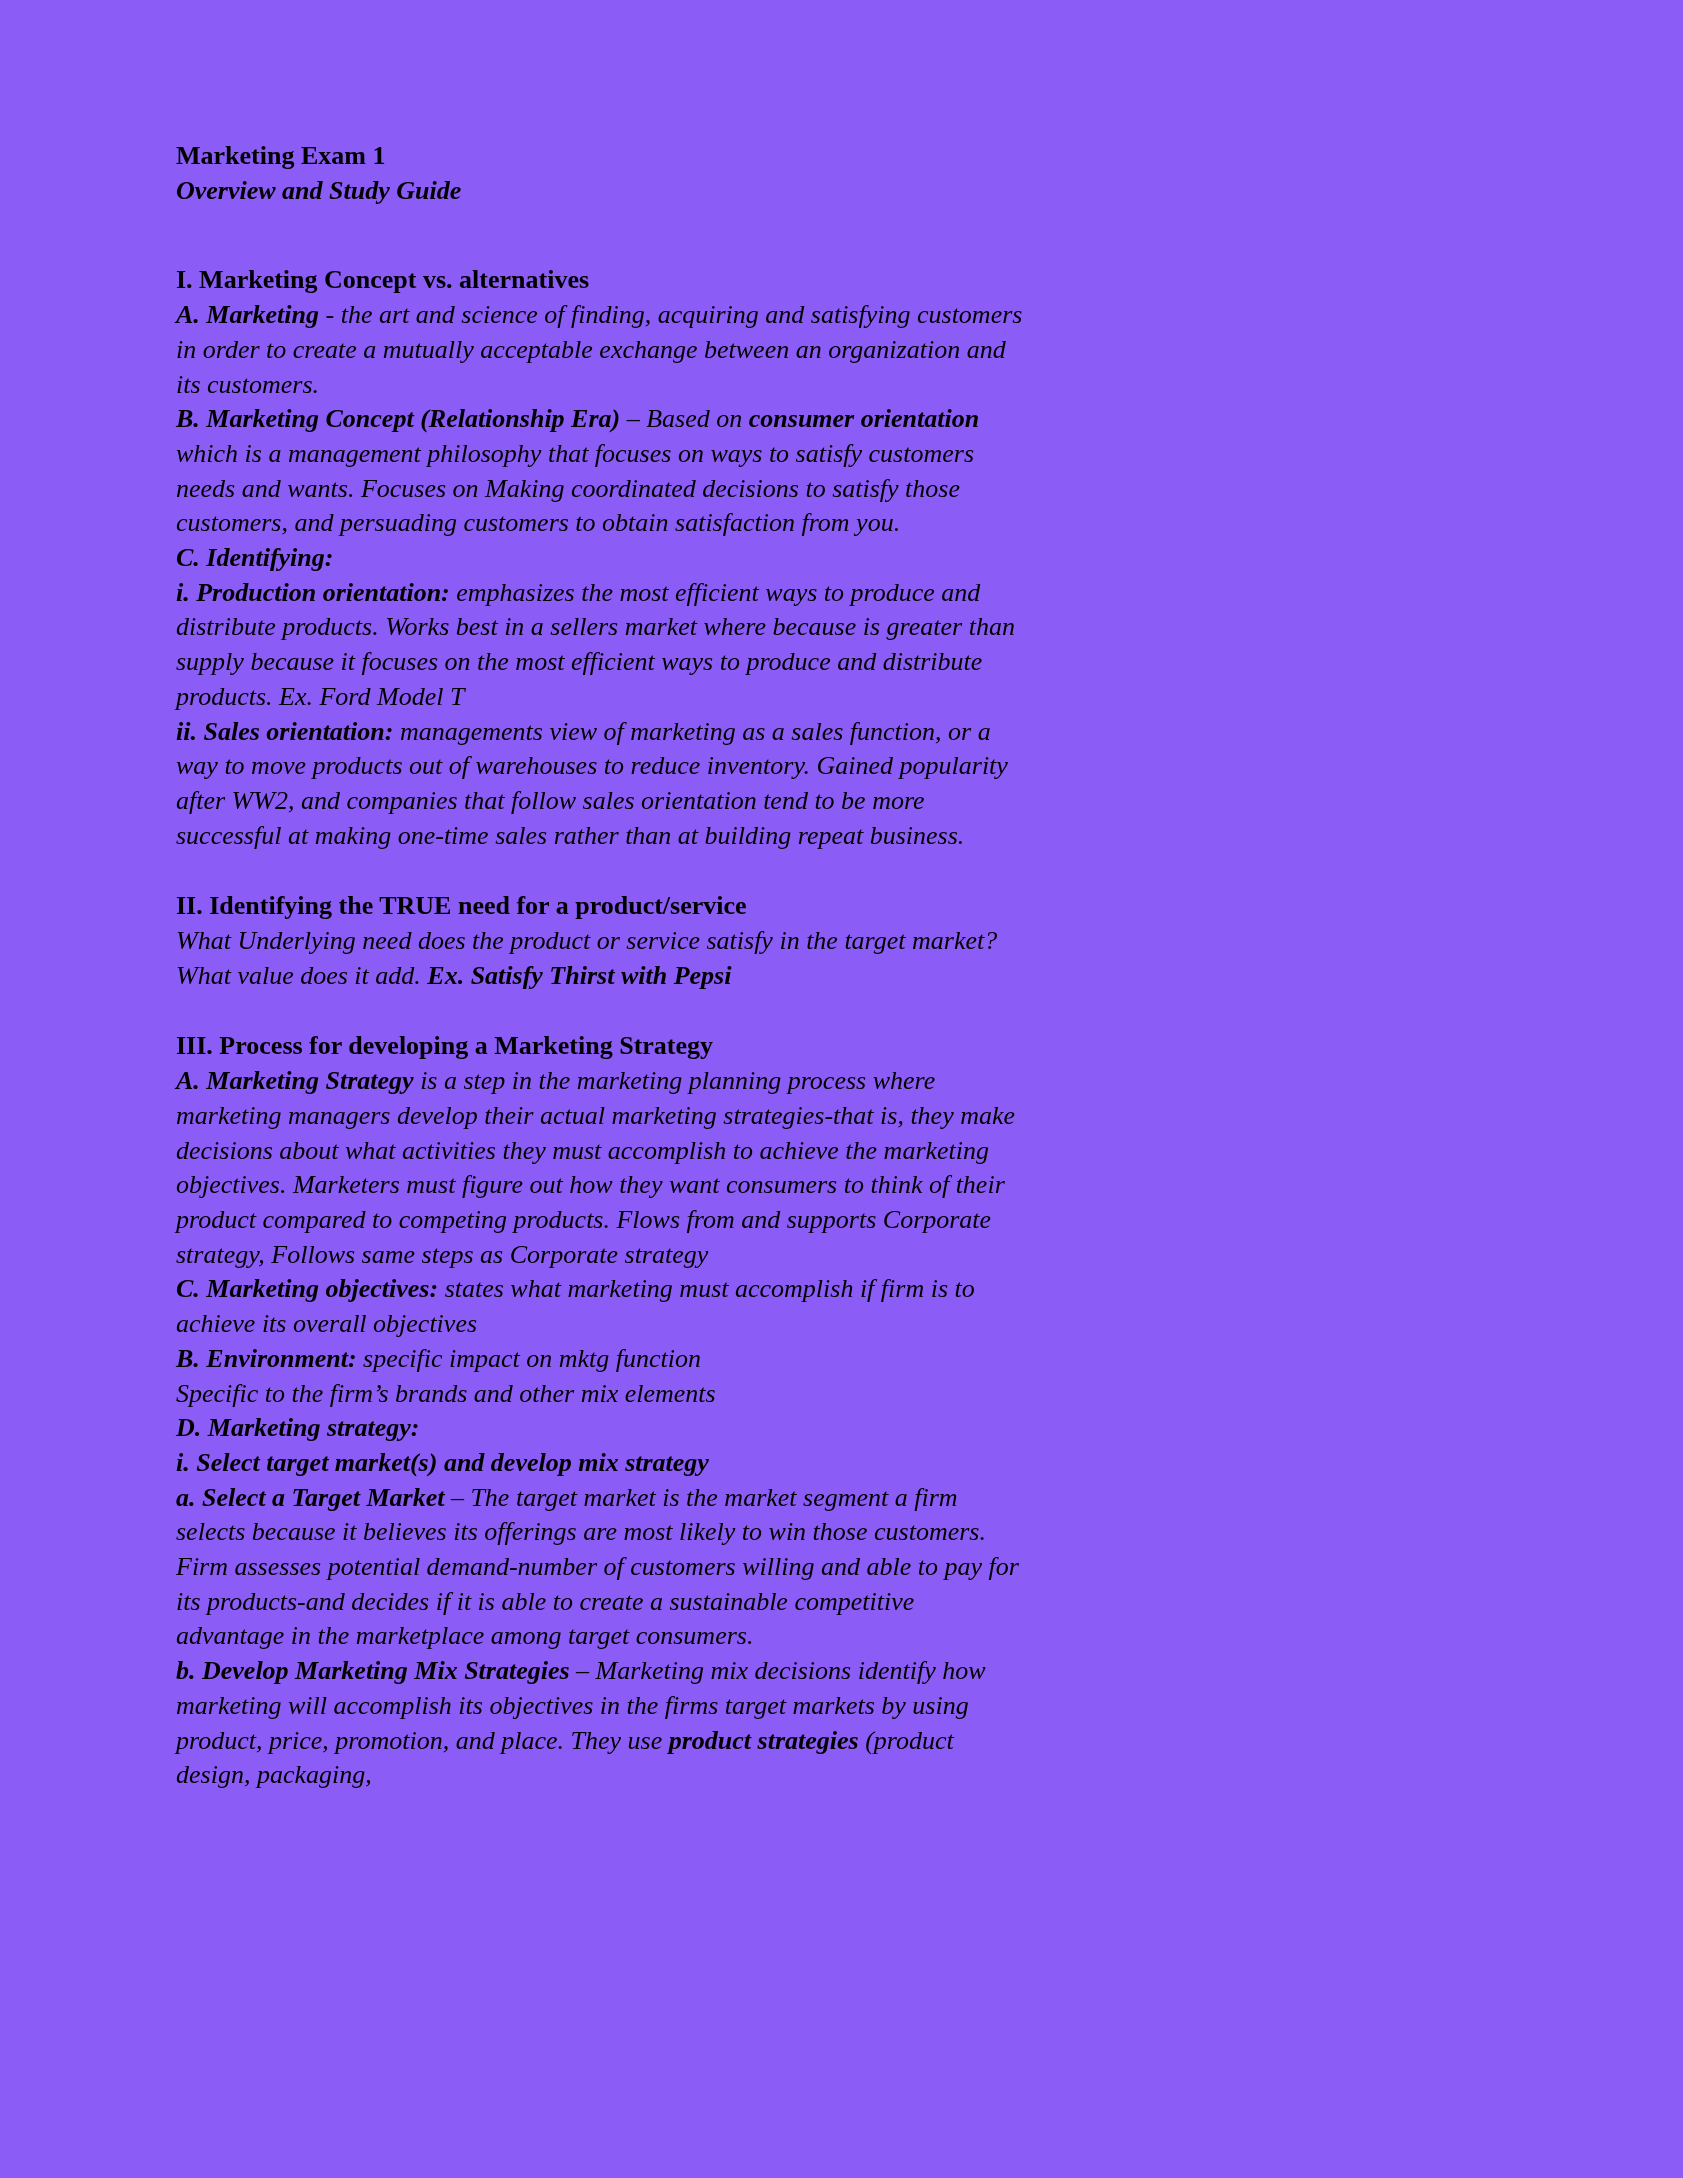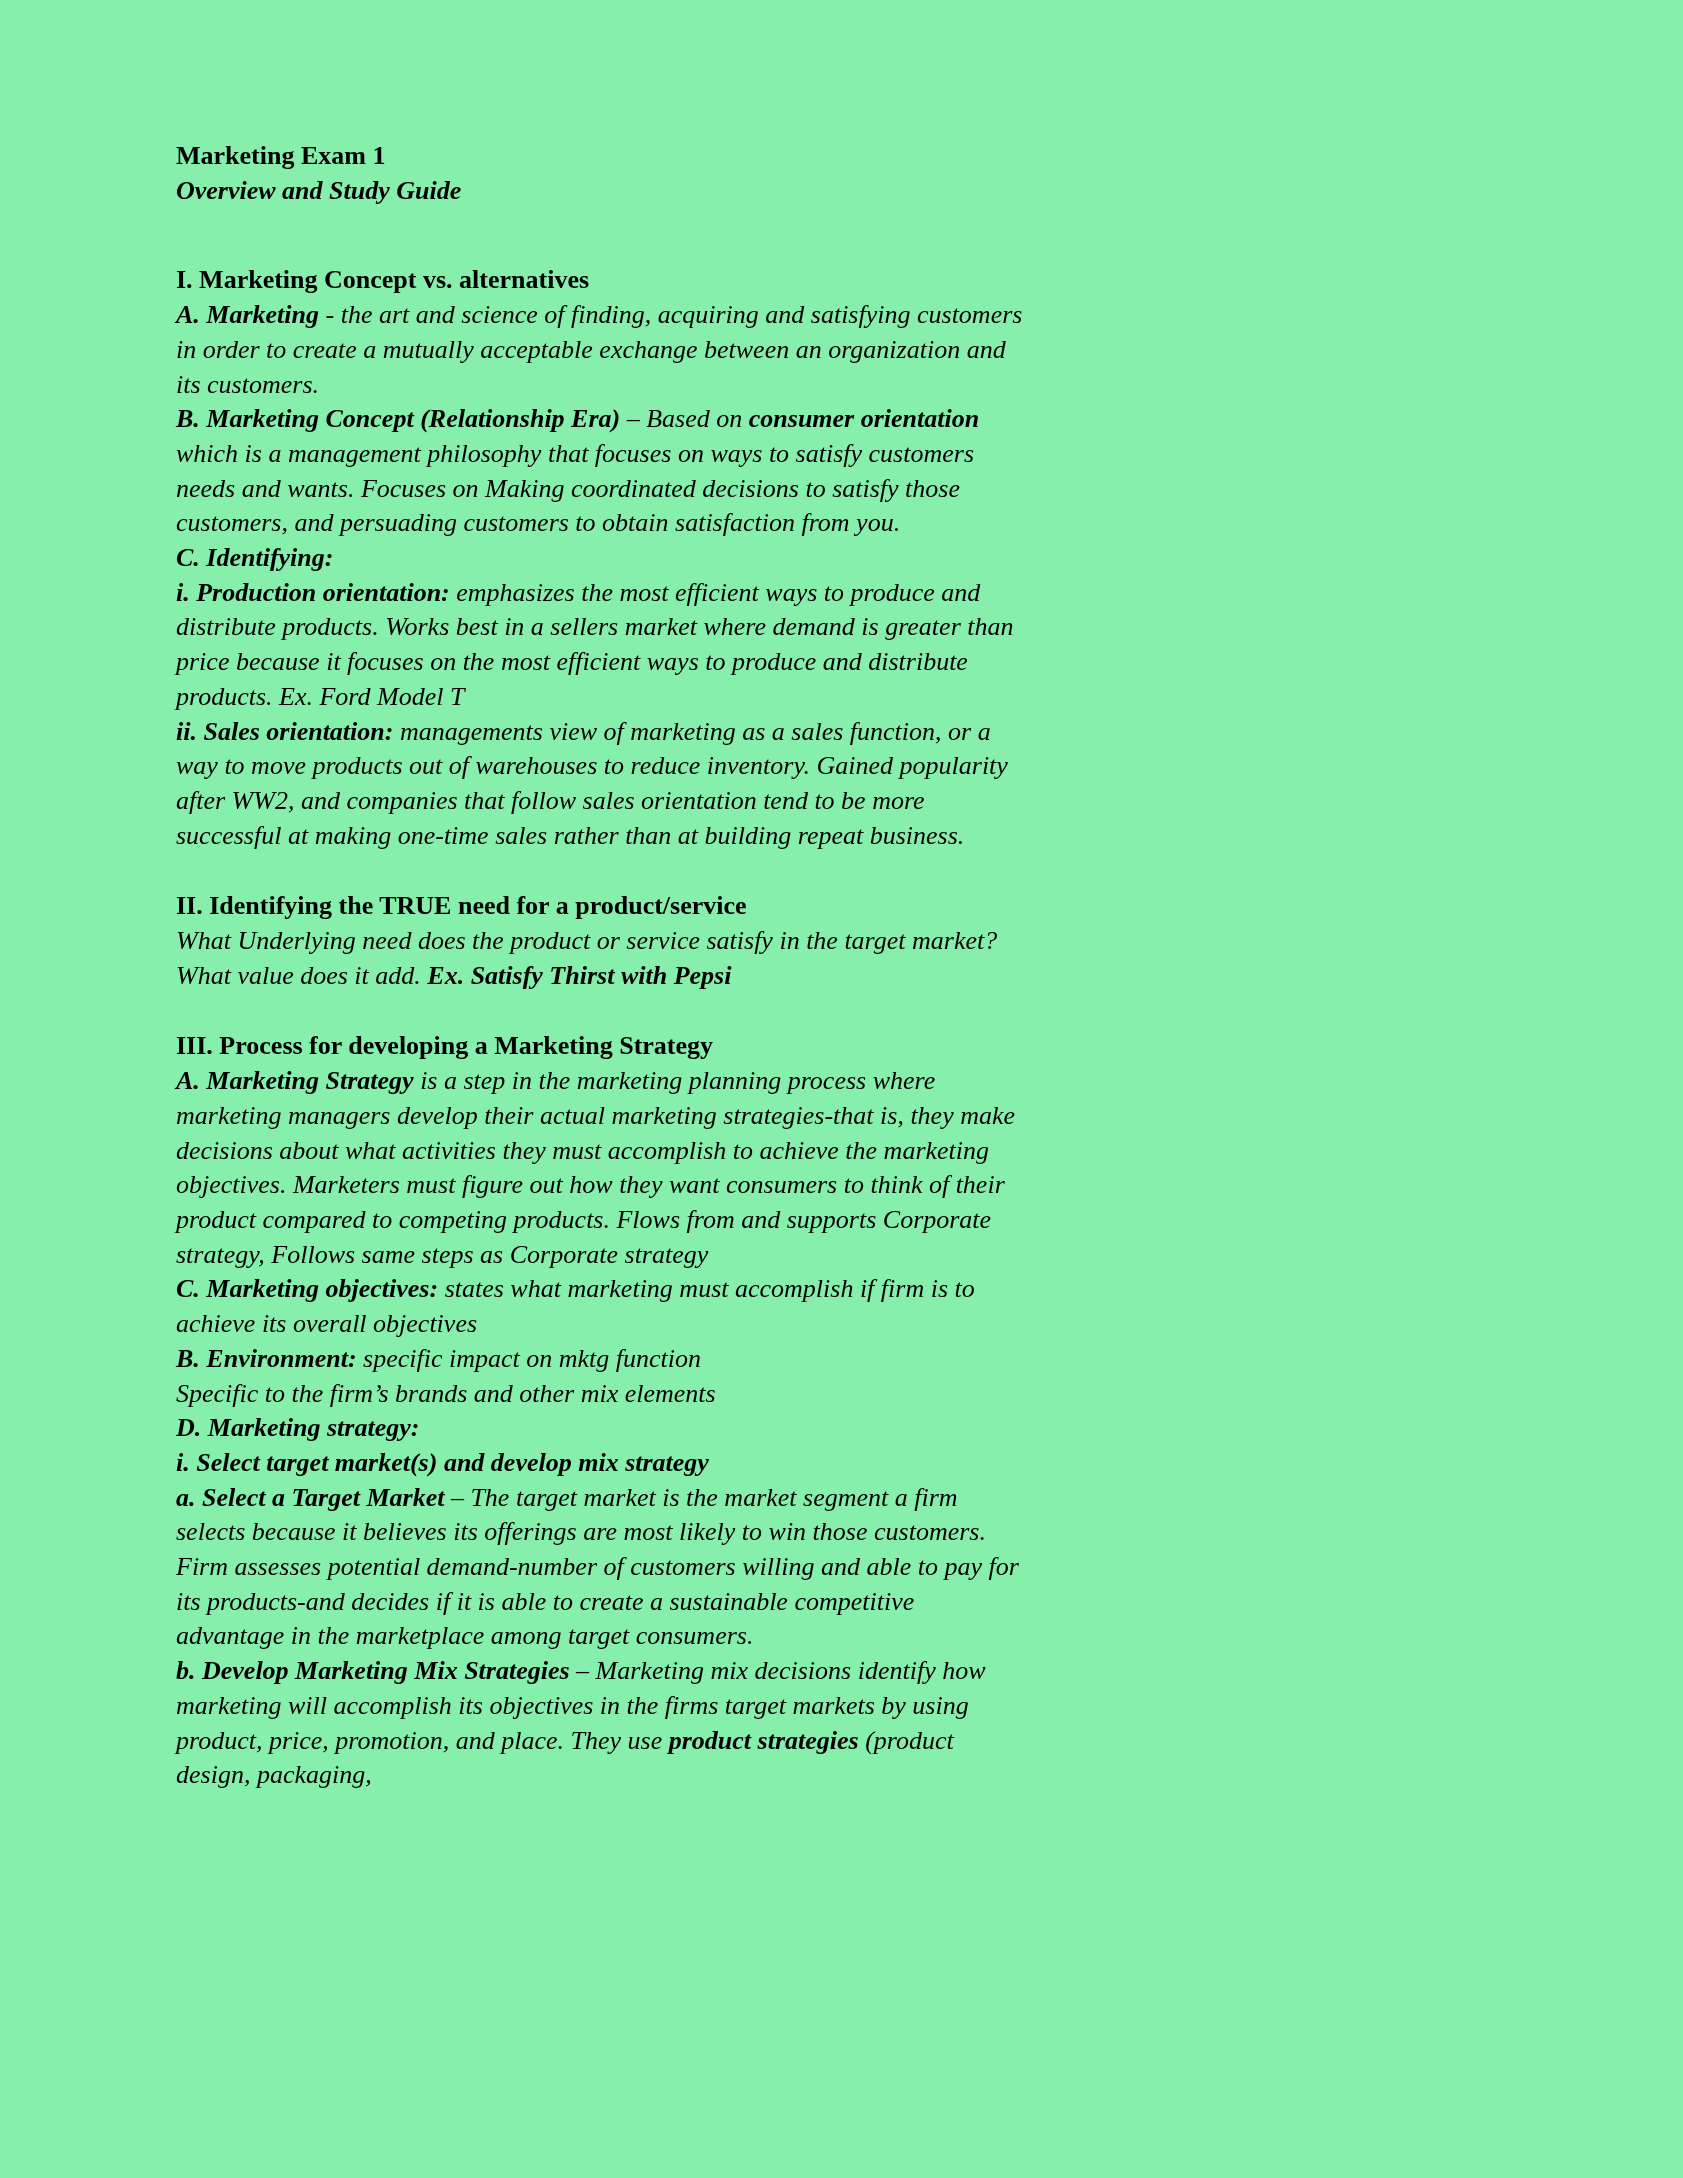--- a/index.html
+++ b/index.html
@@ -11,21 +11,21 @@
     width: 1683px;
     height: 2178px;
     font-family: "Liberation Serif", "DejaVu Serif", serif;
     color: #000000;
     -webkit-font-smoothing: none;
   }
   .page {
     position: relative;
     width: 1683px;
     height: 2178px;
-    background: #86efac;
+    background: #8b5cf6;
     overflow: hidden;
   }
   .doc {
     position: absolute;
     left: 176px;
     top: 139px;
     width: 851px;
     font-size: 26px;
     line-height: 1.335;
     text-align: left;
@@ -61,21 +61,21 @@
 
     <div class="para">
       <span class="b">B. Marketing Concept (Relationship Era)</span><span> – Based on </span><span class="b">consumer orientation</span><span> which is a management philosophy that focuses on ways to satisfy customers needs and wants. Focuses on Making coordinated decisions to satisfy those customers, and persuading customers to obtain satisfaction from you.</span>
     </div>
 
     <div class="para">
       <span class="b">C. Identifying:</span><span></span>
     </div>
 
     <div class="para">
-      <span class="b">i. Production orientation:</span><span> emphasizes the most efficient ways to produce and distribute products.  Works best in a sellers market where demand is greater than price because it focuses on the most efficient ways to produce and distribute products. Ex. Ford Model T</span>
+      <span class="b">i. Production orientation:</span><span> emphasizes the most efficient ways to produce and distribute products.  Works best in a sellers market where because is greater than supply because it focuses on the most efficient ways to produce and distribute products. Ex. Ford Model T</span>
     </div>
 
     <div class="para">
       <span class="b">ii. Sales orientation:</span><span> managements view of marketing as a sales function, or a way to move products out of warehouses to reduce inventory. Gained popularity after WW2, and companies that follow sales orientation tend to be more successful at making one-time sales rather than at building repeat business.</span>
     </div>
 
     <div class="spacer-md"></div>
 
     <div class="para b">II. Identifying the TRUE need for a product/service</div>
 

